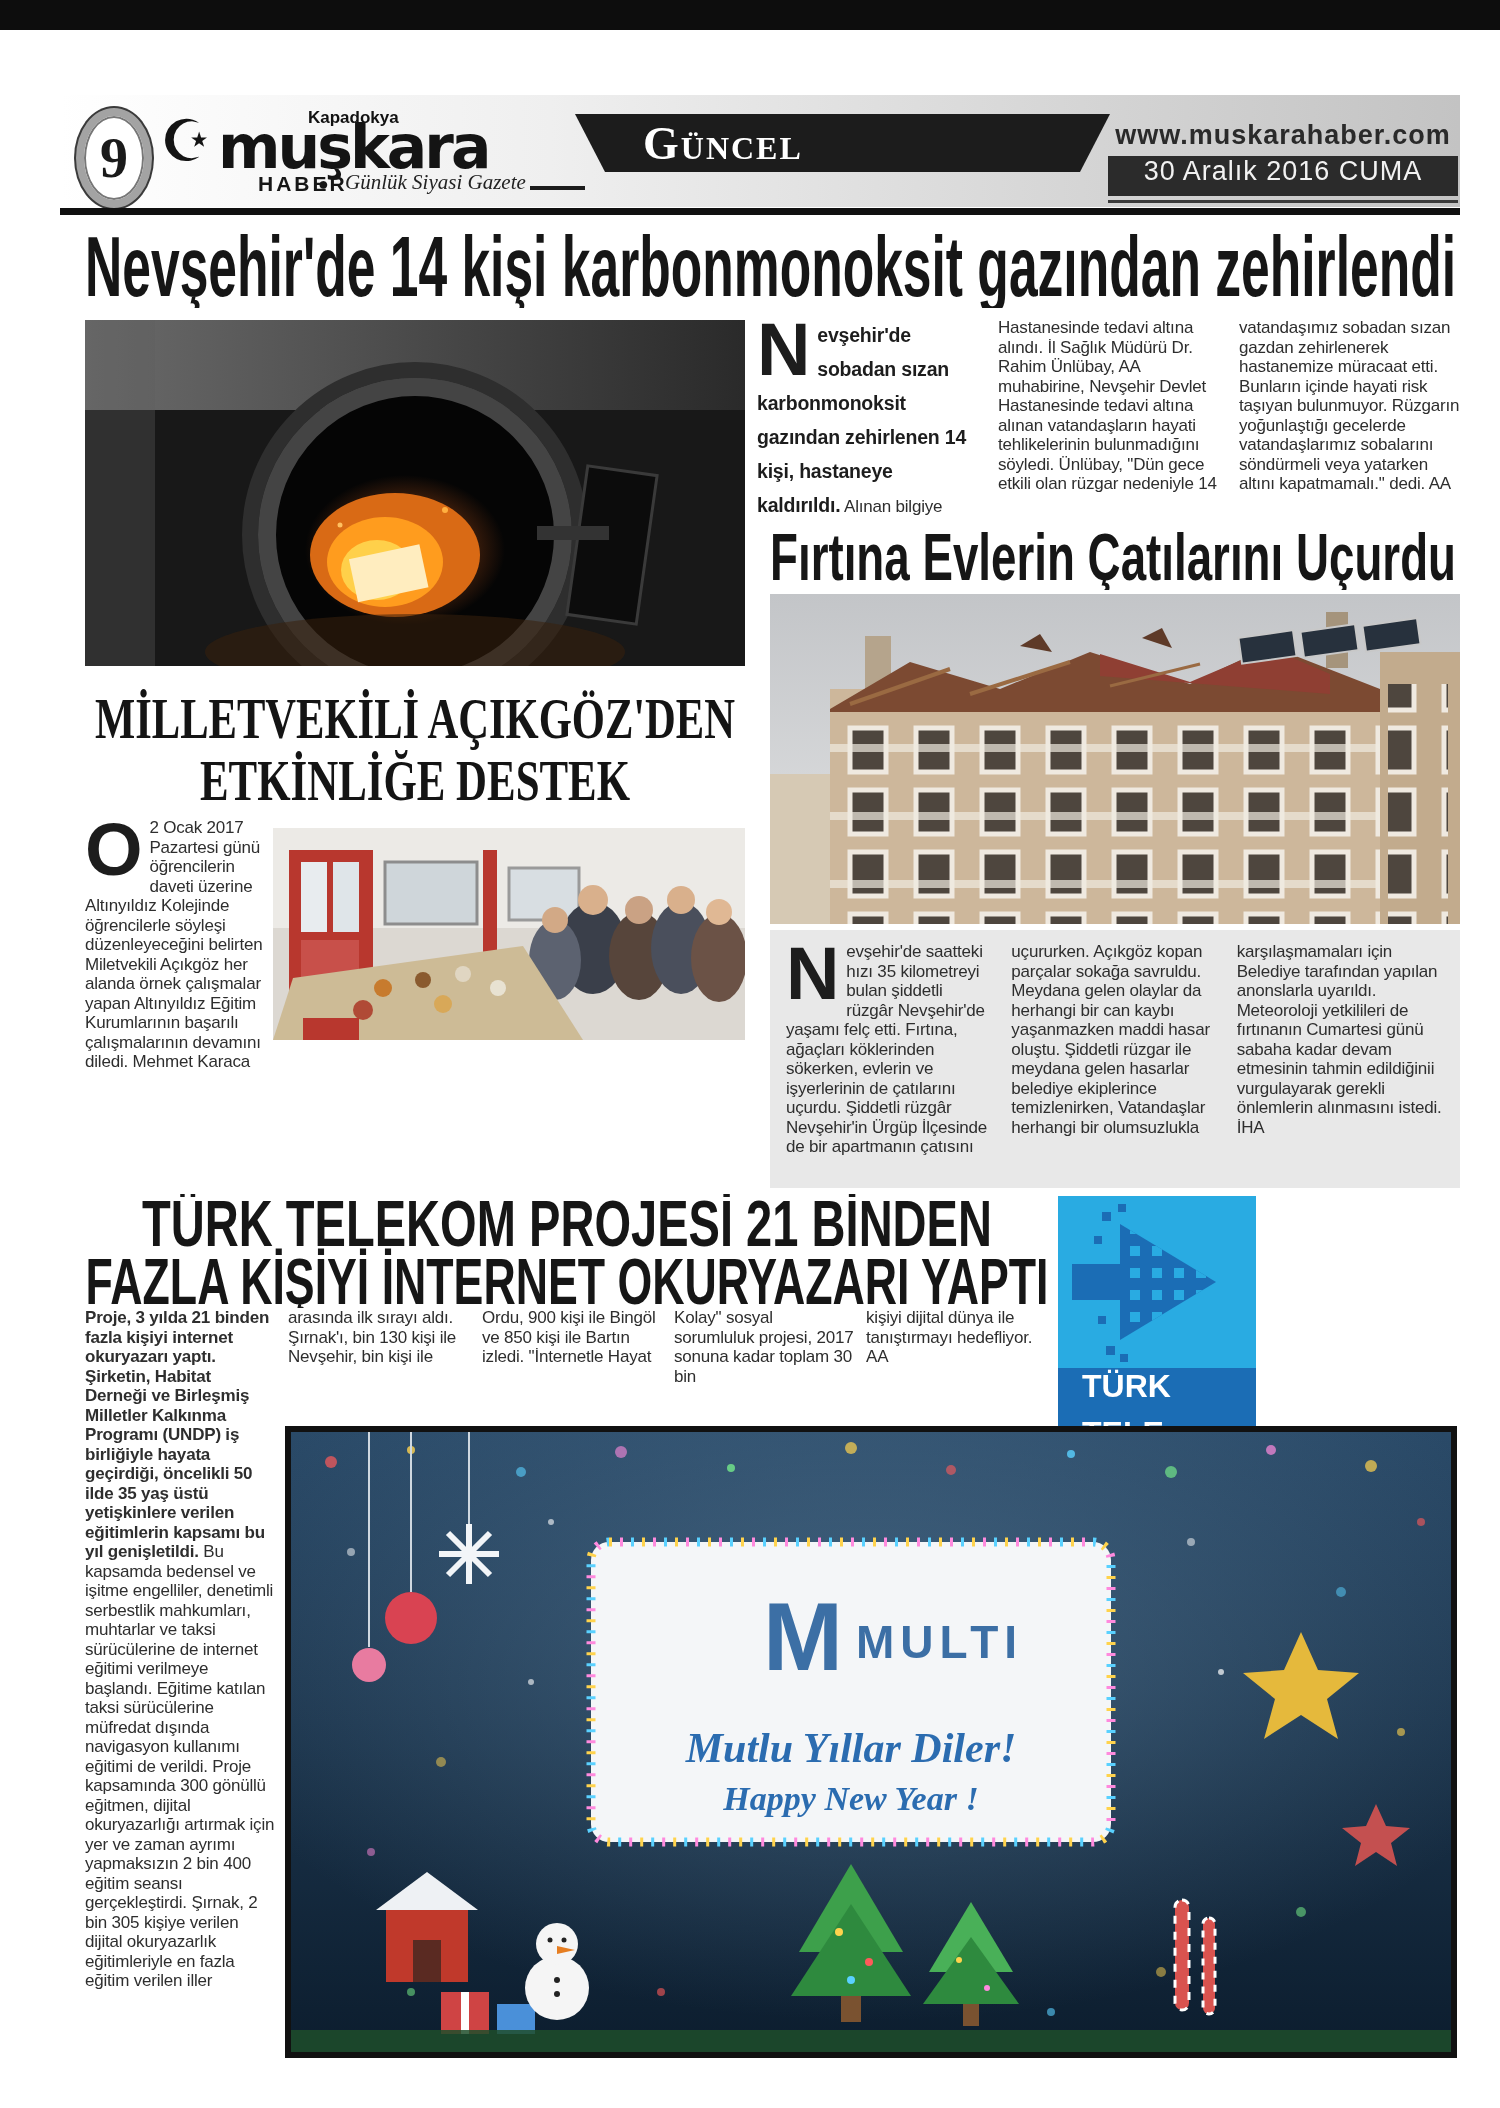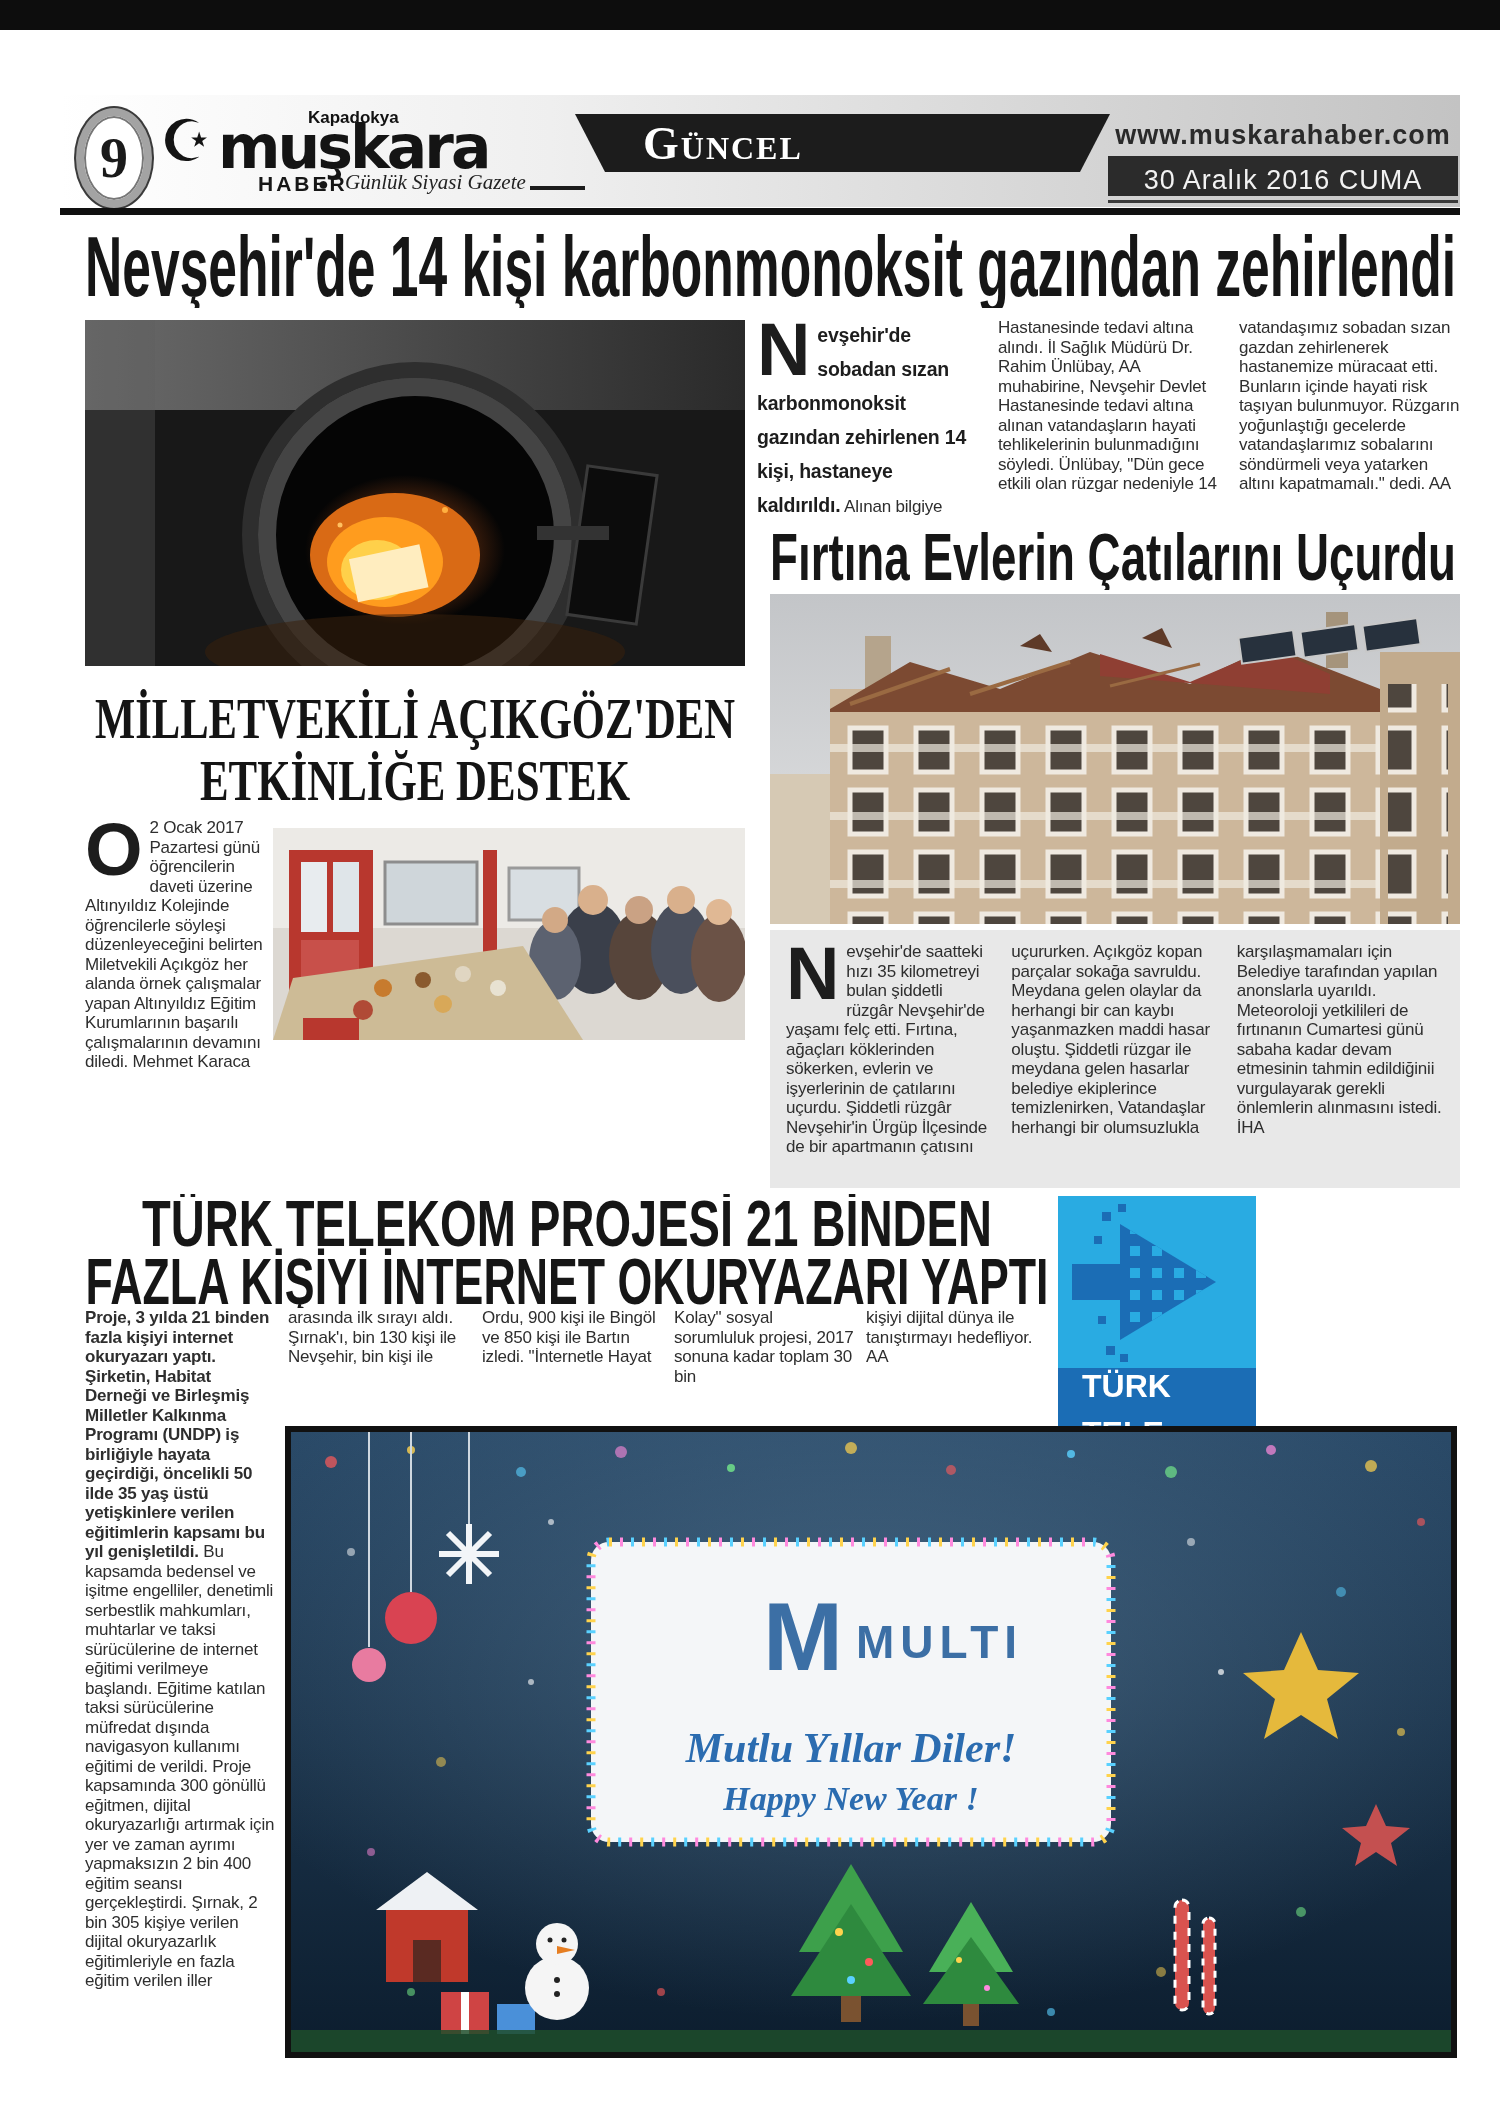--- a/index.html
+++ b/index.html
@@ -24,21 +24,21 @@
             font-size:21px;color:#222;}
   .logo-dash{left:530px;top:186px;width:55px;height:4px;background:#1c1c1c;}
   .guncel{left:575px;top:114px;width:535px;height:58px;background:#1c1c1c;
           clip-path:polygon(0 0,100% 0,calc(100% - 30px) 100%,30px 100%);
           display:flex;align-items:center;}
   .guncel span{font-family:"Liberation Serif",serif;font-variant:small-caps;font-weight:bold;
                font-size:46px;color:#fff;padding-left:68px;letter-spacing:2px;}
   .site{left:1108px;top:120px;width:350px;text-align:center;font-size:27px;font-weight:bold;
         color:#2a2a2a;letter-spacing:1px;}
   .datebar{left:1108px;top:156px;width:350px;height:40px;background:#2b2b2b;color:#f2f2f2;
-           display:flex;align-items:flex-end;justify-content:center;font-size:27px;letter-spacing:1px;}
+           display:flex;align-items:flex-start;justify-content:center;font-size:27px;letter-spacing:1px;}
   .dateline{left:1108px;top:200px;width:350px;height:3px;background:#3a3a3a;}
   .mainrule{left:60px;top:208px;width:1400px;height:7px;background:#101010;}
   
   .body{font-size:17px;line-height:19.5px;letter-spacing:-0.2px;color:#2e2e2e;overflow:hidden;}
   .lead{font-weight:bold;font-size:19.5px;line-height:34px;letter-spacing:-0.2px;color:#1d1d1d;}
   .dropcap{float:left;font-weight:bold;font-size:74px;line-height:60px;margin:2px 7px 0 0;color:#1d1d1d;}
   .cols3{display:flex;gap:18px;}
   .cols3 > div{flex:1;overflow:hidden;}
   .graypanel{background:#e8e8e8;padding:12px 16px;box-sizing:border-box;}
   

